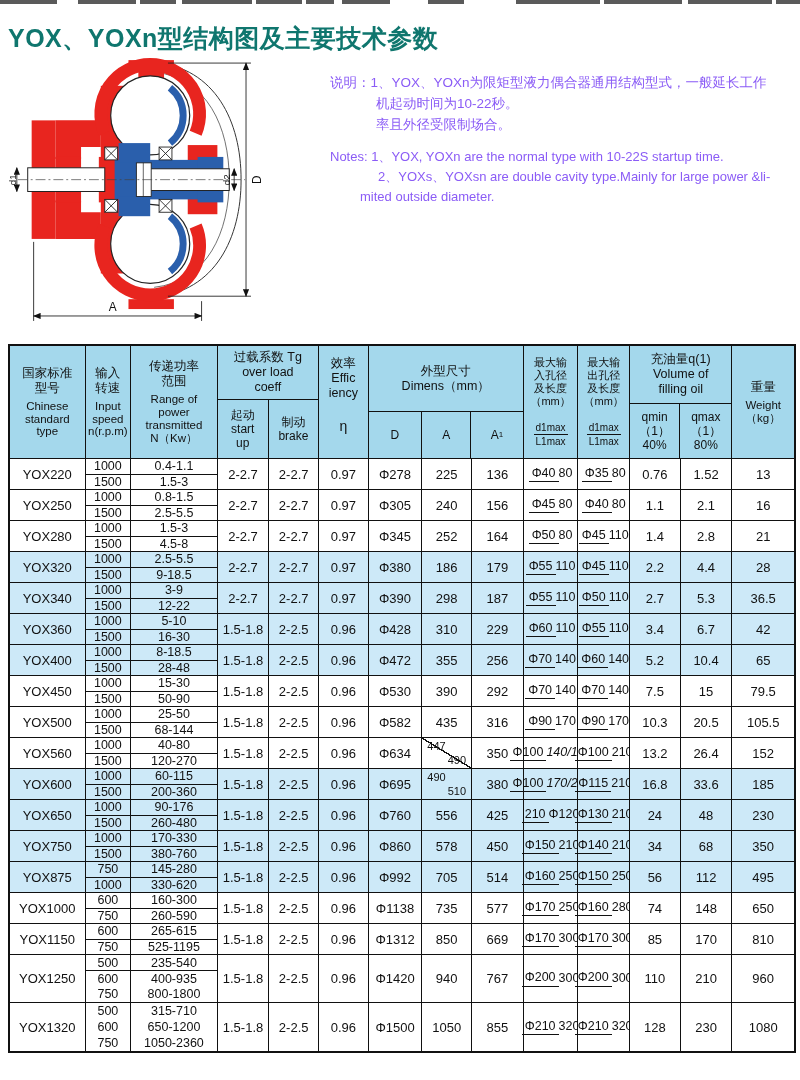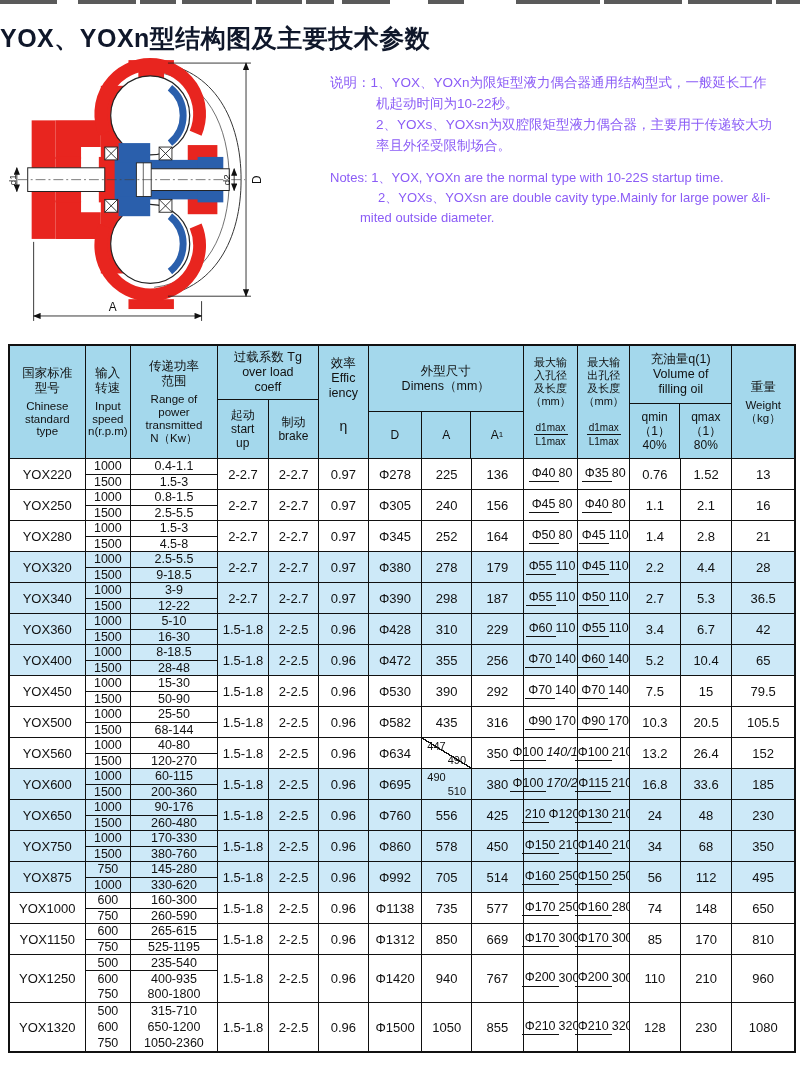--- a/index.html
+++ b/index.html
@@ -1,21 +1,21 @@
 <!DOCTYPE html>
 <html><head>
 <meta charset="utf-8">
 <style>
   html,body{margin:0;padding:0}
   body{
     width:800px;height:1080px;background:#fff;position:relative;overflow:hidden;
     font-family:"Liberation Sans","DejaVu Sans",sans-serif;color:#111;
   }
   .top-strip div{position:absolute;top:0;height:4px;background:#5a5a5a}
-  .title{position:absolute;left:0;top:22px;margin:0;font-size:25px;font-weight:700;letter-spacing:.5px;color:#0f172a;white-space:nowrap}
+  .title{position:absolute;left:8px;top:22px;margin:0;font-size:25px;font-weight:700;letter-spacing:.5px;color:#0f766e;white-space:nowrap}
 
   .diagram{position:absolute;left:4px;top:58px;width:326px;height:272px}
 
   .notes{position:absolute;left:330px;top:72px;width:466px;color:#8b5cf6}
   .notes .cn div{font-size:13.5px;line-height:21px}
   .notes .en{margin-top:12px}
   .notes .en div{font-size:13px;line-height:20px}
   .ind{margin-left:46px}
   .ind-en2{margin-left:48px}
   .ind-en3{margin-left:30px}
@@ -166,21 +166,20 @@
     <text x="256" y="127" font-size="12" text-anchor="middle" transform="rotate(-90 256 123)">D</text>
     <text x="226" y="126" font-size="10" text-anchor="middle" transform="rotate(-90 226 123)">d2</text>
     <text x="9" y="126" font-size="10" text-anchor="middle" transform="rotate(-90 9 123)">d1</text>
   </svg>
 </div>
 
 <div class="notes">
   <div class="cn">
     <div>说明：1、YOX、YOXn为限矩型液力偶合器通用结构型式，一般延长工作</div>
     <div class="ind">机起动时间为10-22秒。</div>
-    <div class="ind">2、YOXs、YOXsn为双腔限矩型液力偶合器，主要用于传递较大功</div>
     <div class="ind">率且外径受限制场合。</div>
   </div>
   <div class="en">
     <div>Notes: 1、YOX, YOXn are the normal type with 10-22S startup time.</div>
     <div class="ind-en2">2、YOXs、YOXsn are double cavity type.Mainly for large power &amp;li-</div>
     <div class="ind-en3">mited outside diameter.</div>
   </div>
 </div>
 
 <div class="table">
@@ -365,21 +364,21 @@
           <div class="sub">1500</div>
         </div>
         <div class="cell stack">
           <div class="sub dv">2.5-5.5</div>
           <div class="sub">9-18.5</div>
         </div>
         <div class="cell">2-2.7</div>
         <div class="cell">2-2.7</div>
         <div class="cell">0.97</div>
         <div class="cell">Φ380</div>
-        <div class="cell">278</div>
+        <div class="cell">186</div>
         <div class="cell">179</div>
         <div class="cell fraccell">
           <div class="ft">Φ55</div>
           <div class="fb">110</div>
         </div>
         <div class="cell fraccell">
           <div class="ft">Φ45</div>
           <div class="fb">110</div>
         </div>
         <div class="cell">2.2</div>

